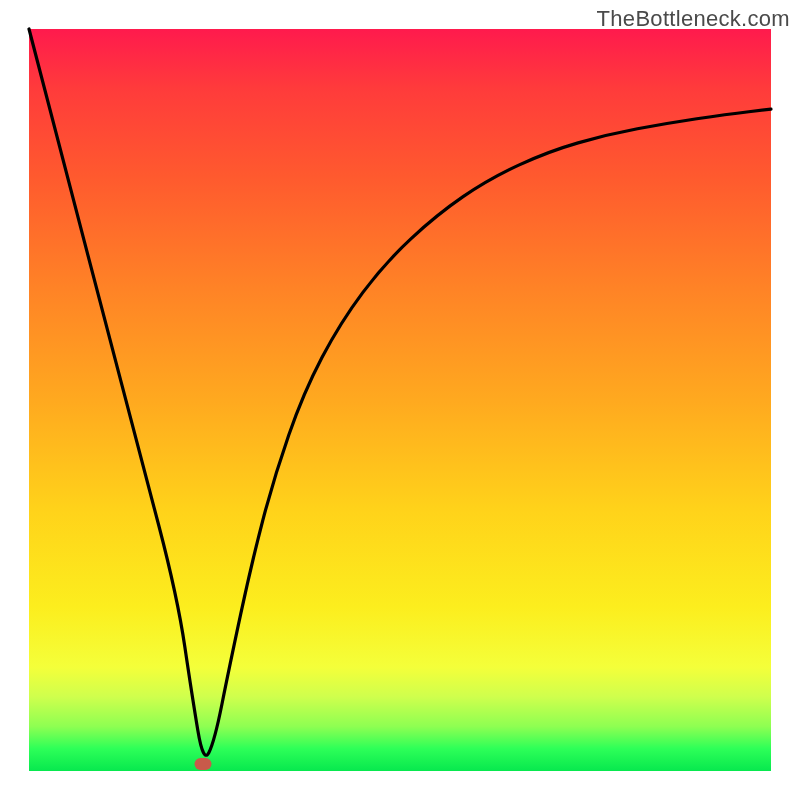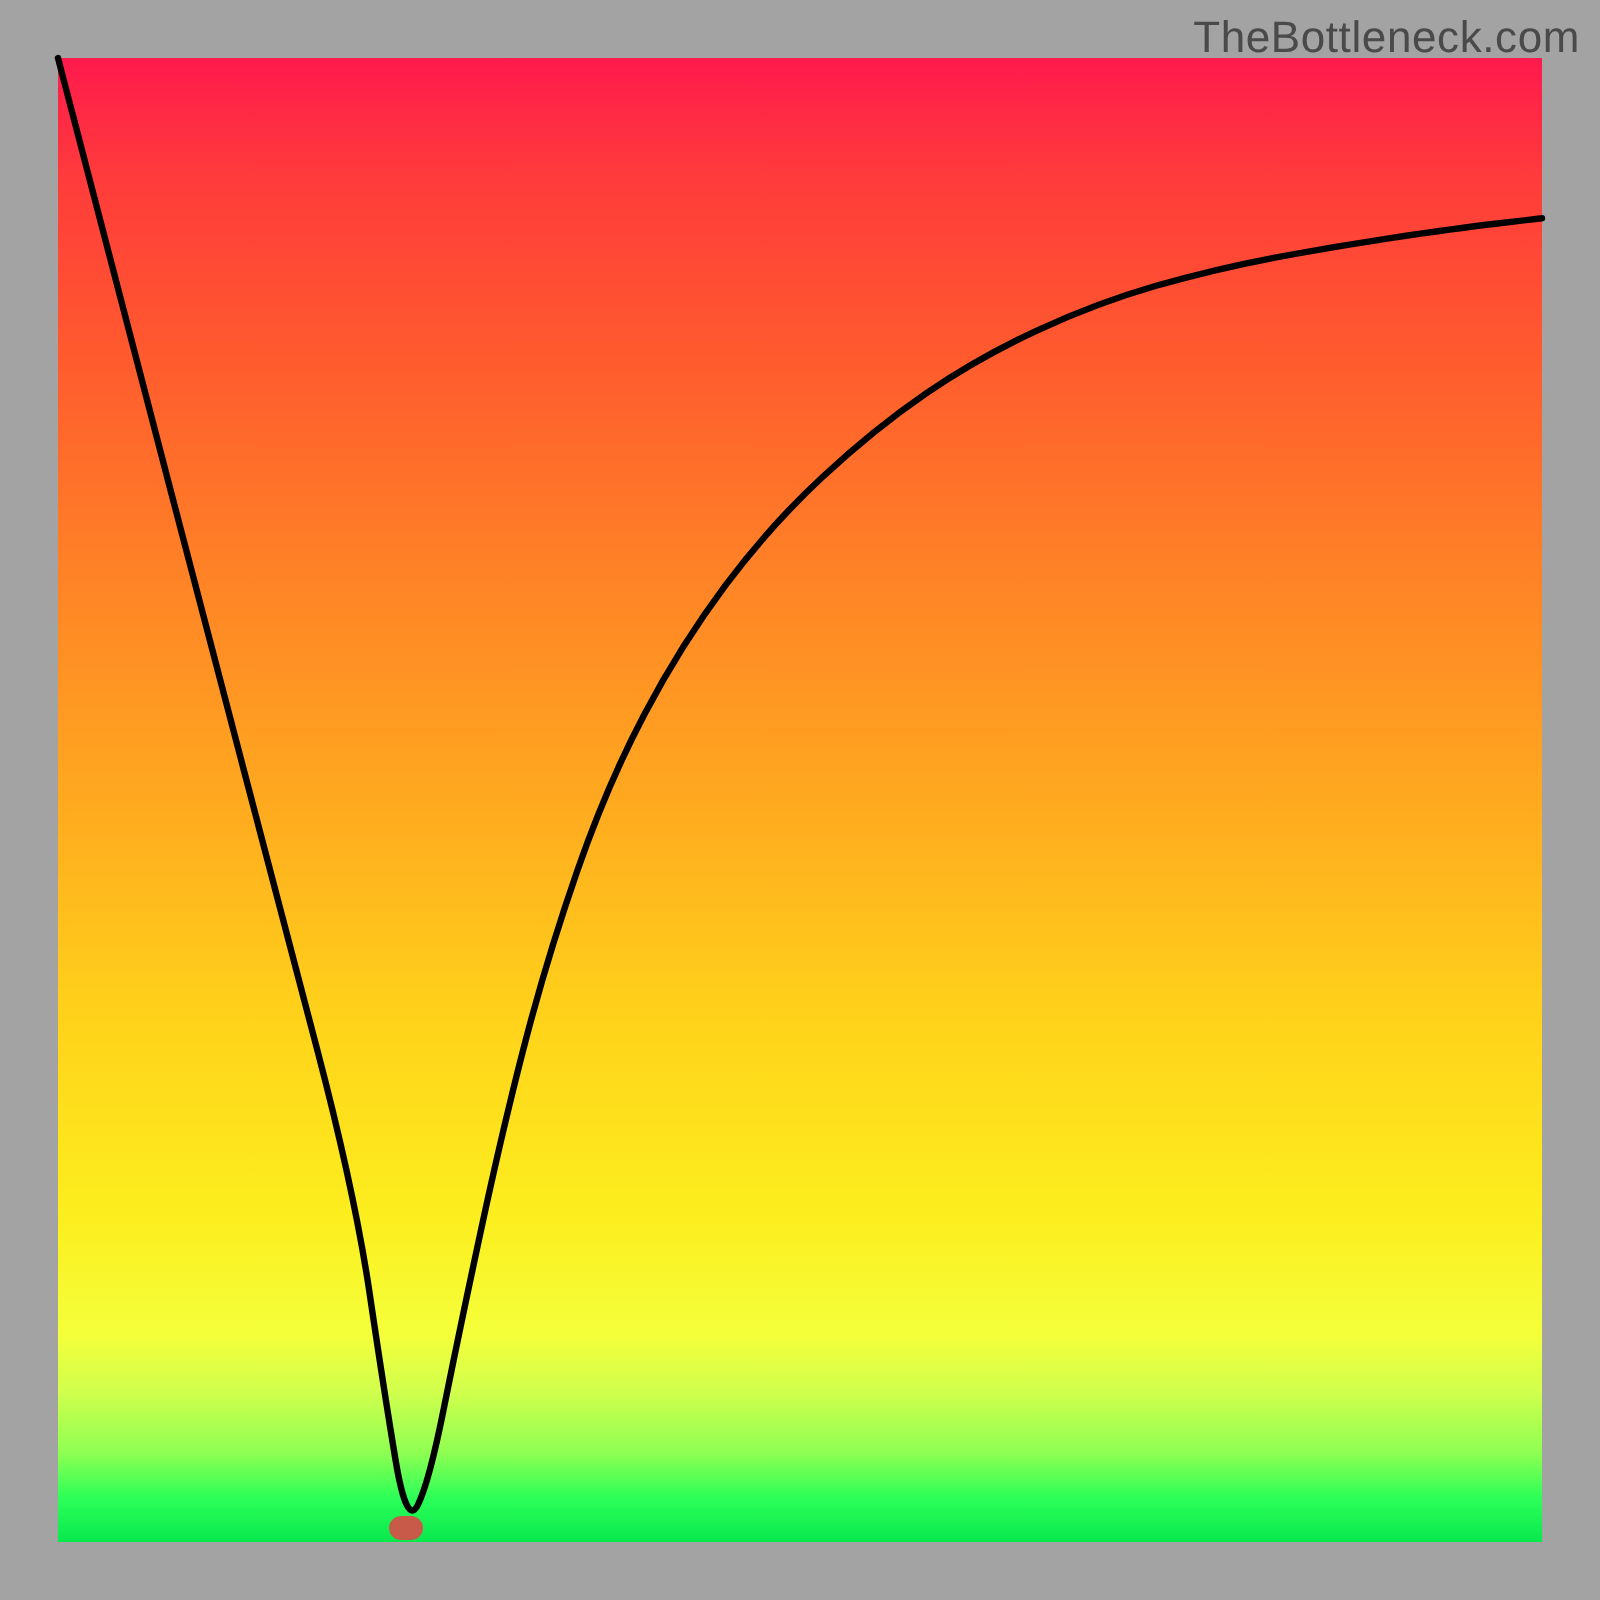--- a/index.html
+++ b/index.html
@@ -7,21 +7,21 @@
     padding: 0;
     width: 800px;
     height: 800px;
     background: #000;
     overflow: hidden;
   }
   .chart-container {
     position: relative;
     width: 800px;
     height: 800px;
-    background: #a3a3a3;
+    background: #ffffff;
   }
   .plot-area {
     position: absolute;
     left: 29px;
     top: 29px;
     width: 742px;
     height: 742px;
     
     background: linear-gradient(to bottom,
       #ff1a4d 0%,

